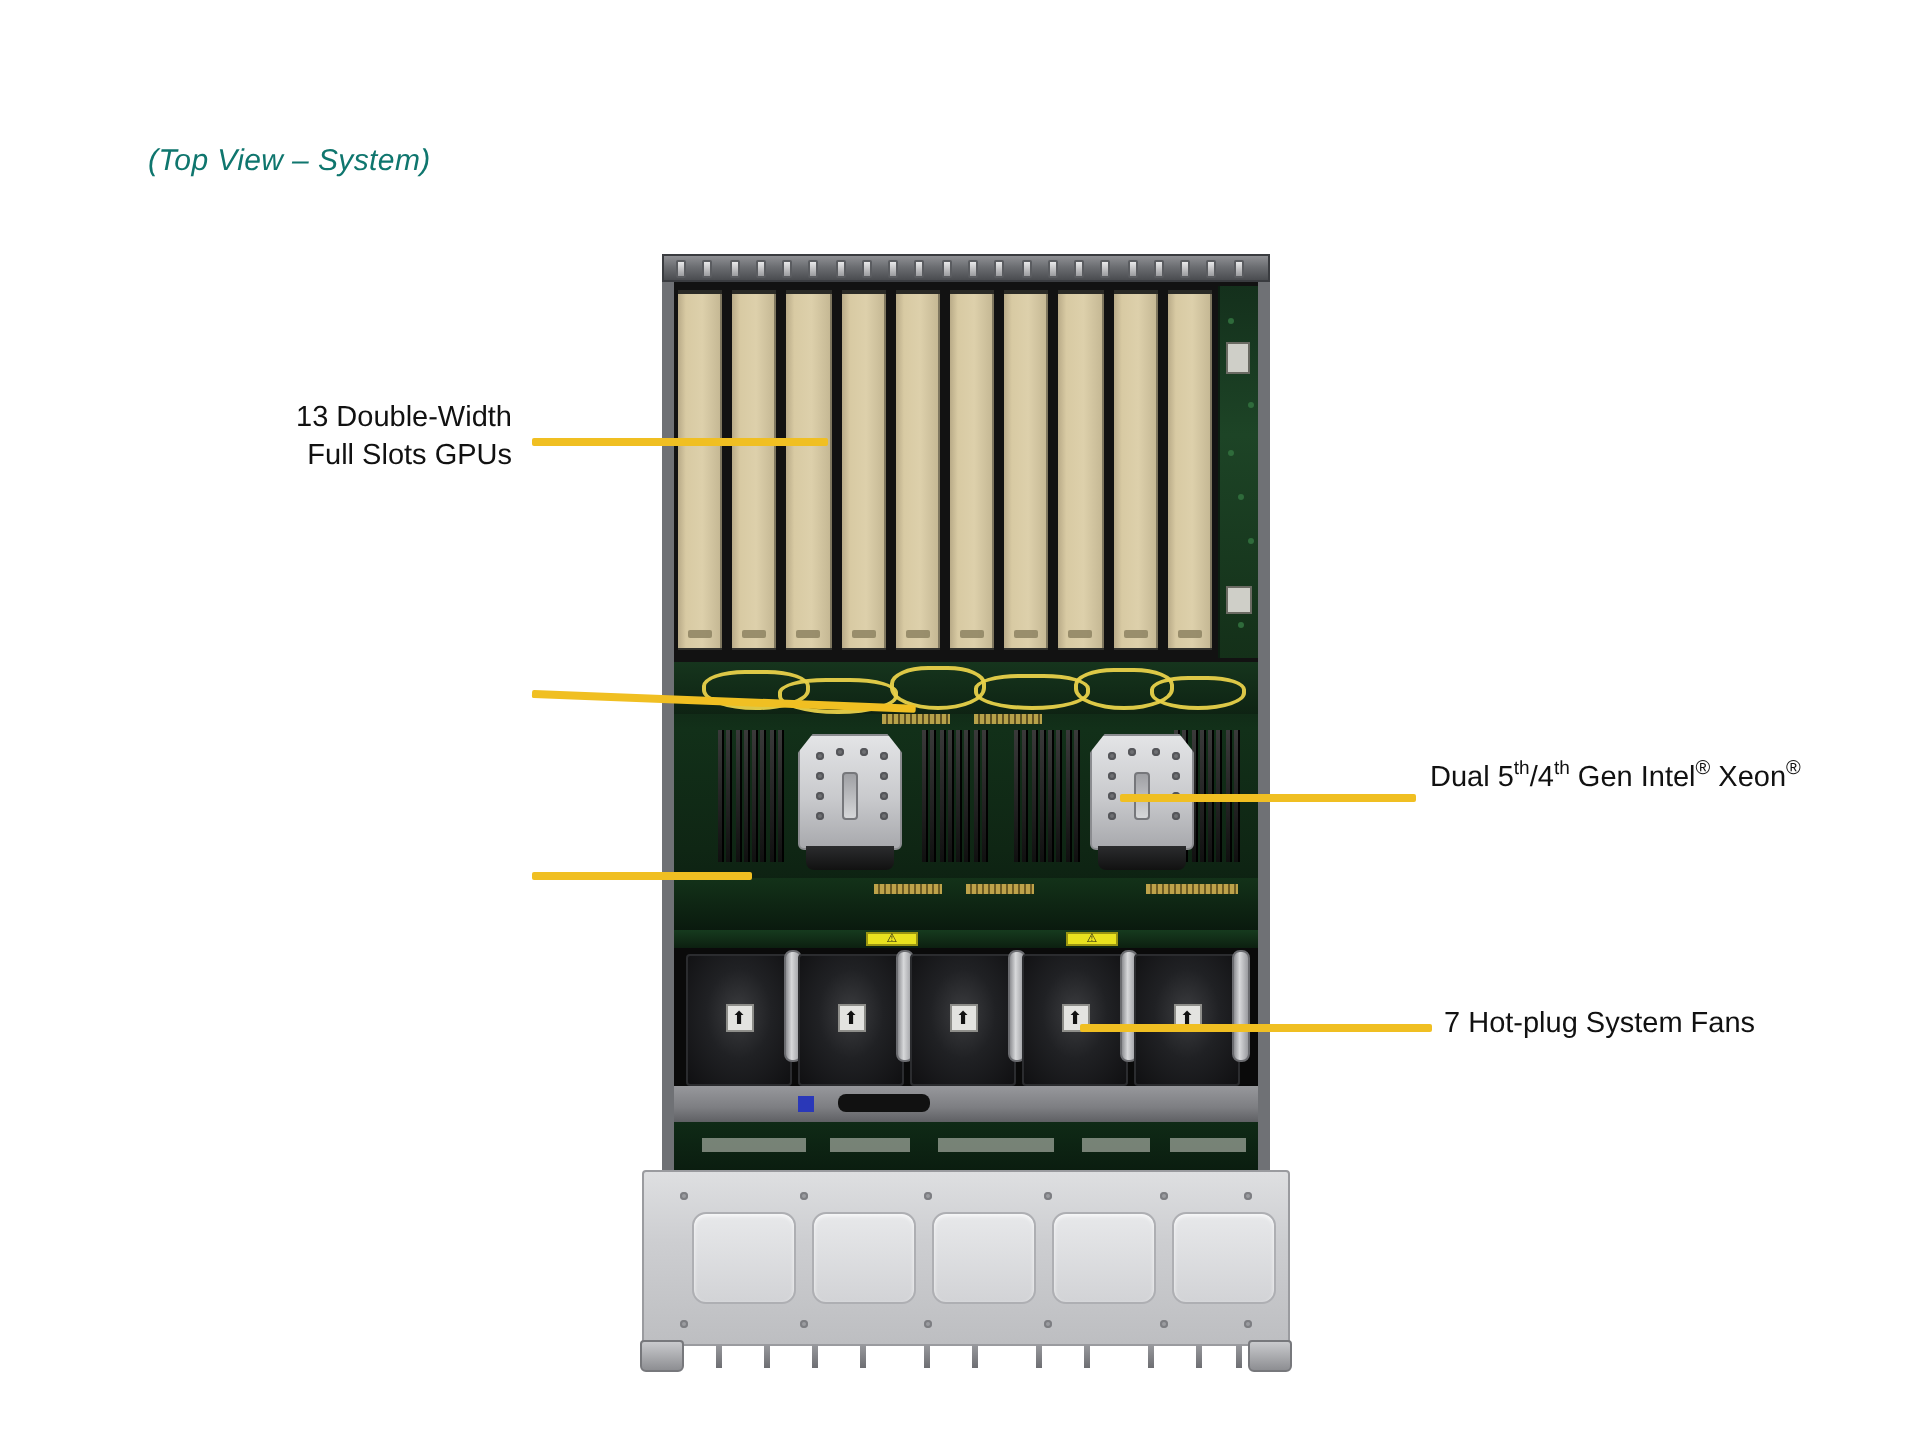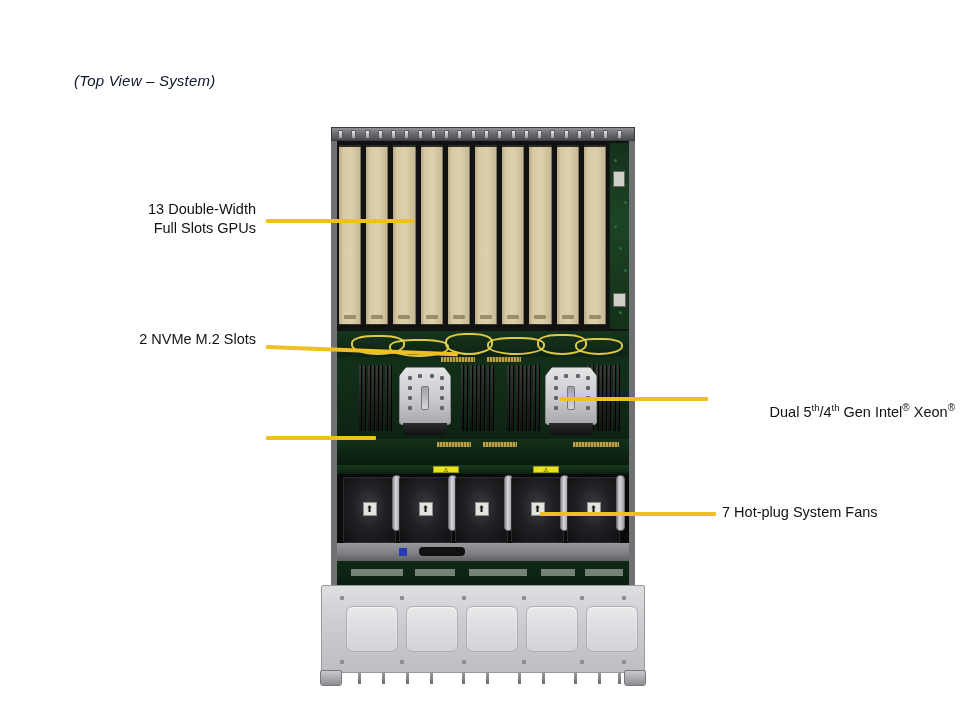--- a/index.html
+++ b/index.html
@@ -17,21 +17,21 @@
     height: 720px;
     background: #ffffff;
   }
 
   
   .view-title {
     position: absolute;
     left: 74px; top: 72px;
     font-size: 15px;
     font-style: italic;
-    color: #0f172a;
+    color: #0f766e;
     letter-spacing: 0.2px;
     white-space: nowrap;
   }
 
   
   .callout {
     position: absolute;
     font-size: 14.5px;
     color: #111111;
     line-height: 19px;
@@ -498,27 +498,26 @@
     </div>
   </div>
 
   <div class="callout right-align" style="left:96px; top:200px; width:160px;">
     <span class="ln">13 Double-Width</span>
     <span class="ln">Full Slots GPUs</span>
   </div>
   <div class="leader" style="left:266px; top:219px; width:148px;"></div>
 
   <div class="callout right-align" style="left:96px; top:330px; width:160px;">
-    <span class="ln">2 NVMe M.2 Slots</span>
   </div>
   <div class="leader slope" style="left:266px; top:345px; width:192px; transform:rotate(2.2deg);"></div>
 
   <div class="leader" style="left:266px; top:436px; width:110px;"></div>
 
-  <div class="callout left-align" style="left:715px; top:398px; width:240px;text-align:right;">
+  <div class="callout left-align" style="left:715px; top:375px; width:240px;">
     <span class="ln"><span>Dual 5</span><span class="sup">th</span><span>/4</span><span class="sup">th</span><span> Gen Intel</span><span class="reg">®</span><span> Xeon</span><span class="reg">®</span></span>
   </div>
   <div class="leader" style="left:560px; top:397px; width:148px;"></div>
 
   <div class="callout left-align" style="left:722px; top:503px; width:230px;">
     <span class="ln">7 Hot-plug System Fans</span>
   </div>
   <div class="leader" style="left:540px; top:512px; width:176px;"></div>
 
 </div>

